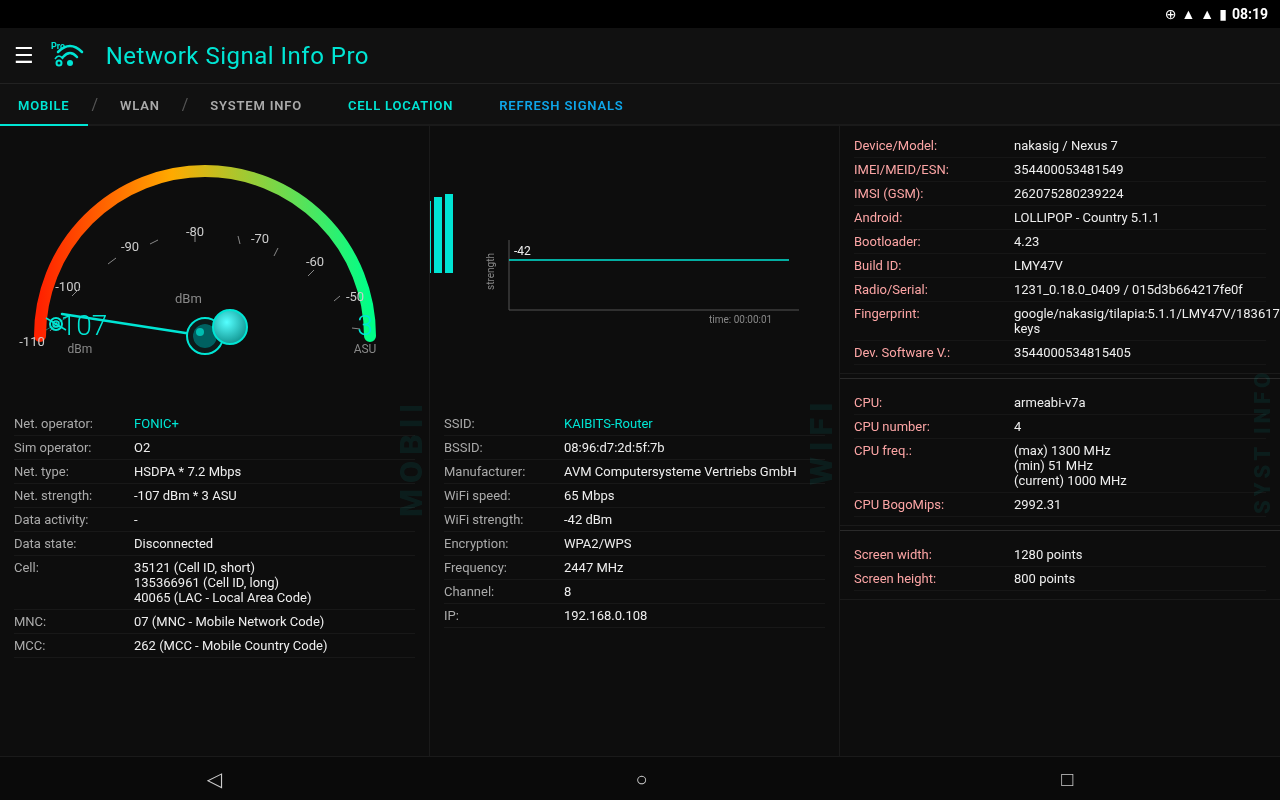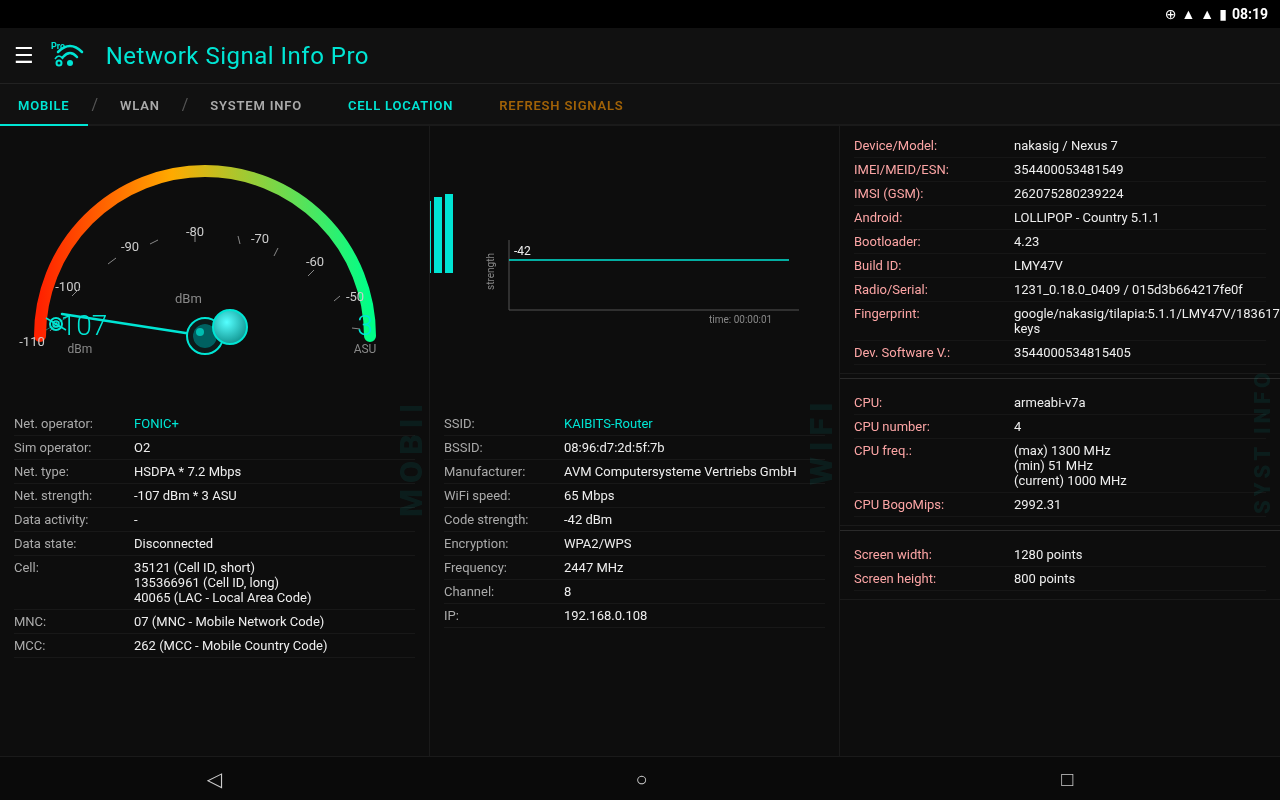--- a/index.html
+++ b/index.html
@@ -81,21 +81,21 @@
     .nav-tab.active {
       color: #00e5d4;
       border-bottom: 2px solid #00e5d4;
     }
     .nav-separator {
       color: #555;
       padding: 0 4px;
       font-size: 16px;
     }
     .nav-tab.cell-location { color: #00e5d4; margin-left: 10px; }
-    .nav-tab.refresh-signals { color: #a16207; margin-left: 10px; }
+    .nav-tab.refresh-signals { color: #0ea5e9; margin-left: 10px; }
 
     
     .main-content {
       display: flex;
       height: calc(800px - 28px - 56px - 42px - 44px);
       
     }
 
     
     .panel-mobile {
@@ -539,21 +539,21 @@
       </div>
       <div class="info-row">
         <span class="info-label">Manufacturer:</span>
         <span class="info-value">AVM Computersysteme Vertriebs GmbH</span>
       </div>
       <div class="info-row">
         <span class="info-label">WiFi speed:</span>
         <span class="info-value">65 Mbps</span>
       </div>
       <div class="info-row">
-        <span class="info-label">Code strength:</span>
+        <span class="info-label">WiFi strength:</span>
         <span class="info-value">-42 dBm</span>
       </div>
       <div class="info-row">
         <span class="info-label">Encryption:</span>
         <span class="info-value">WPA2/WPS</span>
       </div>
       <div class="info-row">
         <span class="info-label">Frequency:</span>
         <span class="info-value">2447 MHz</span>
       </div>

